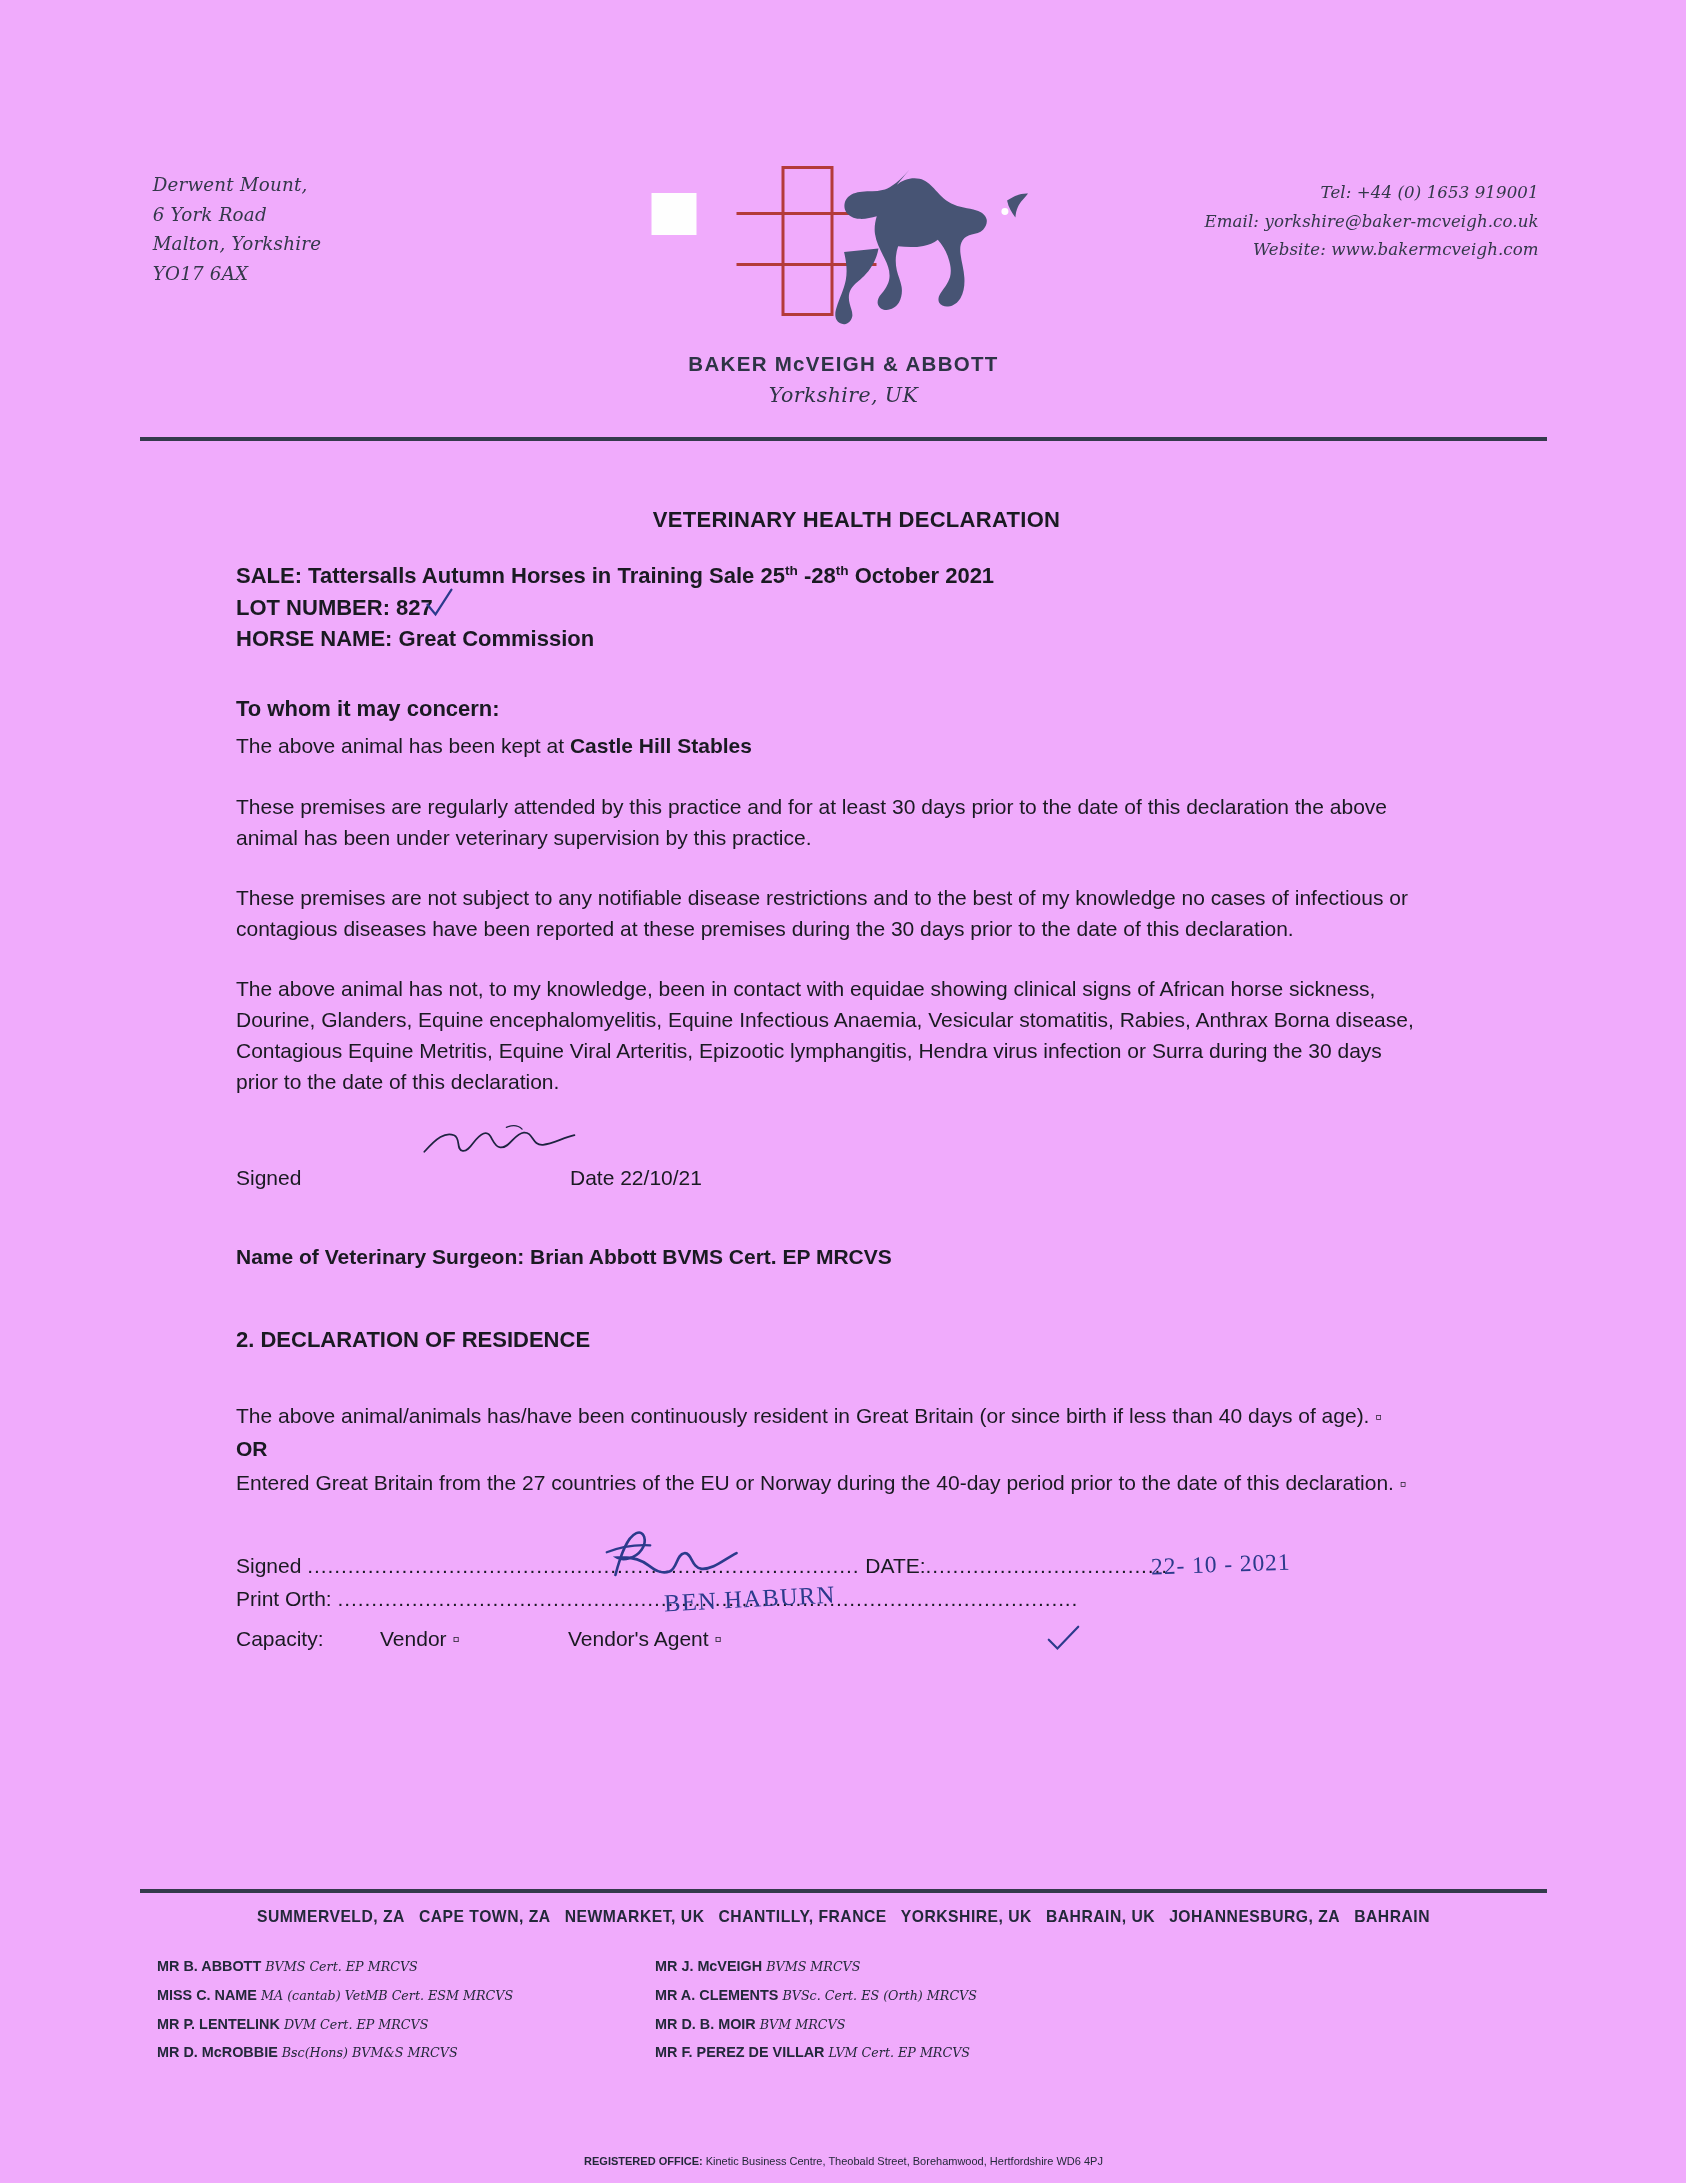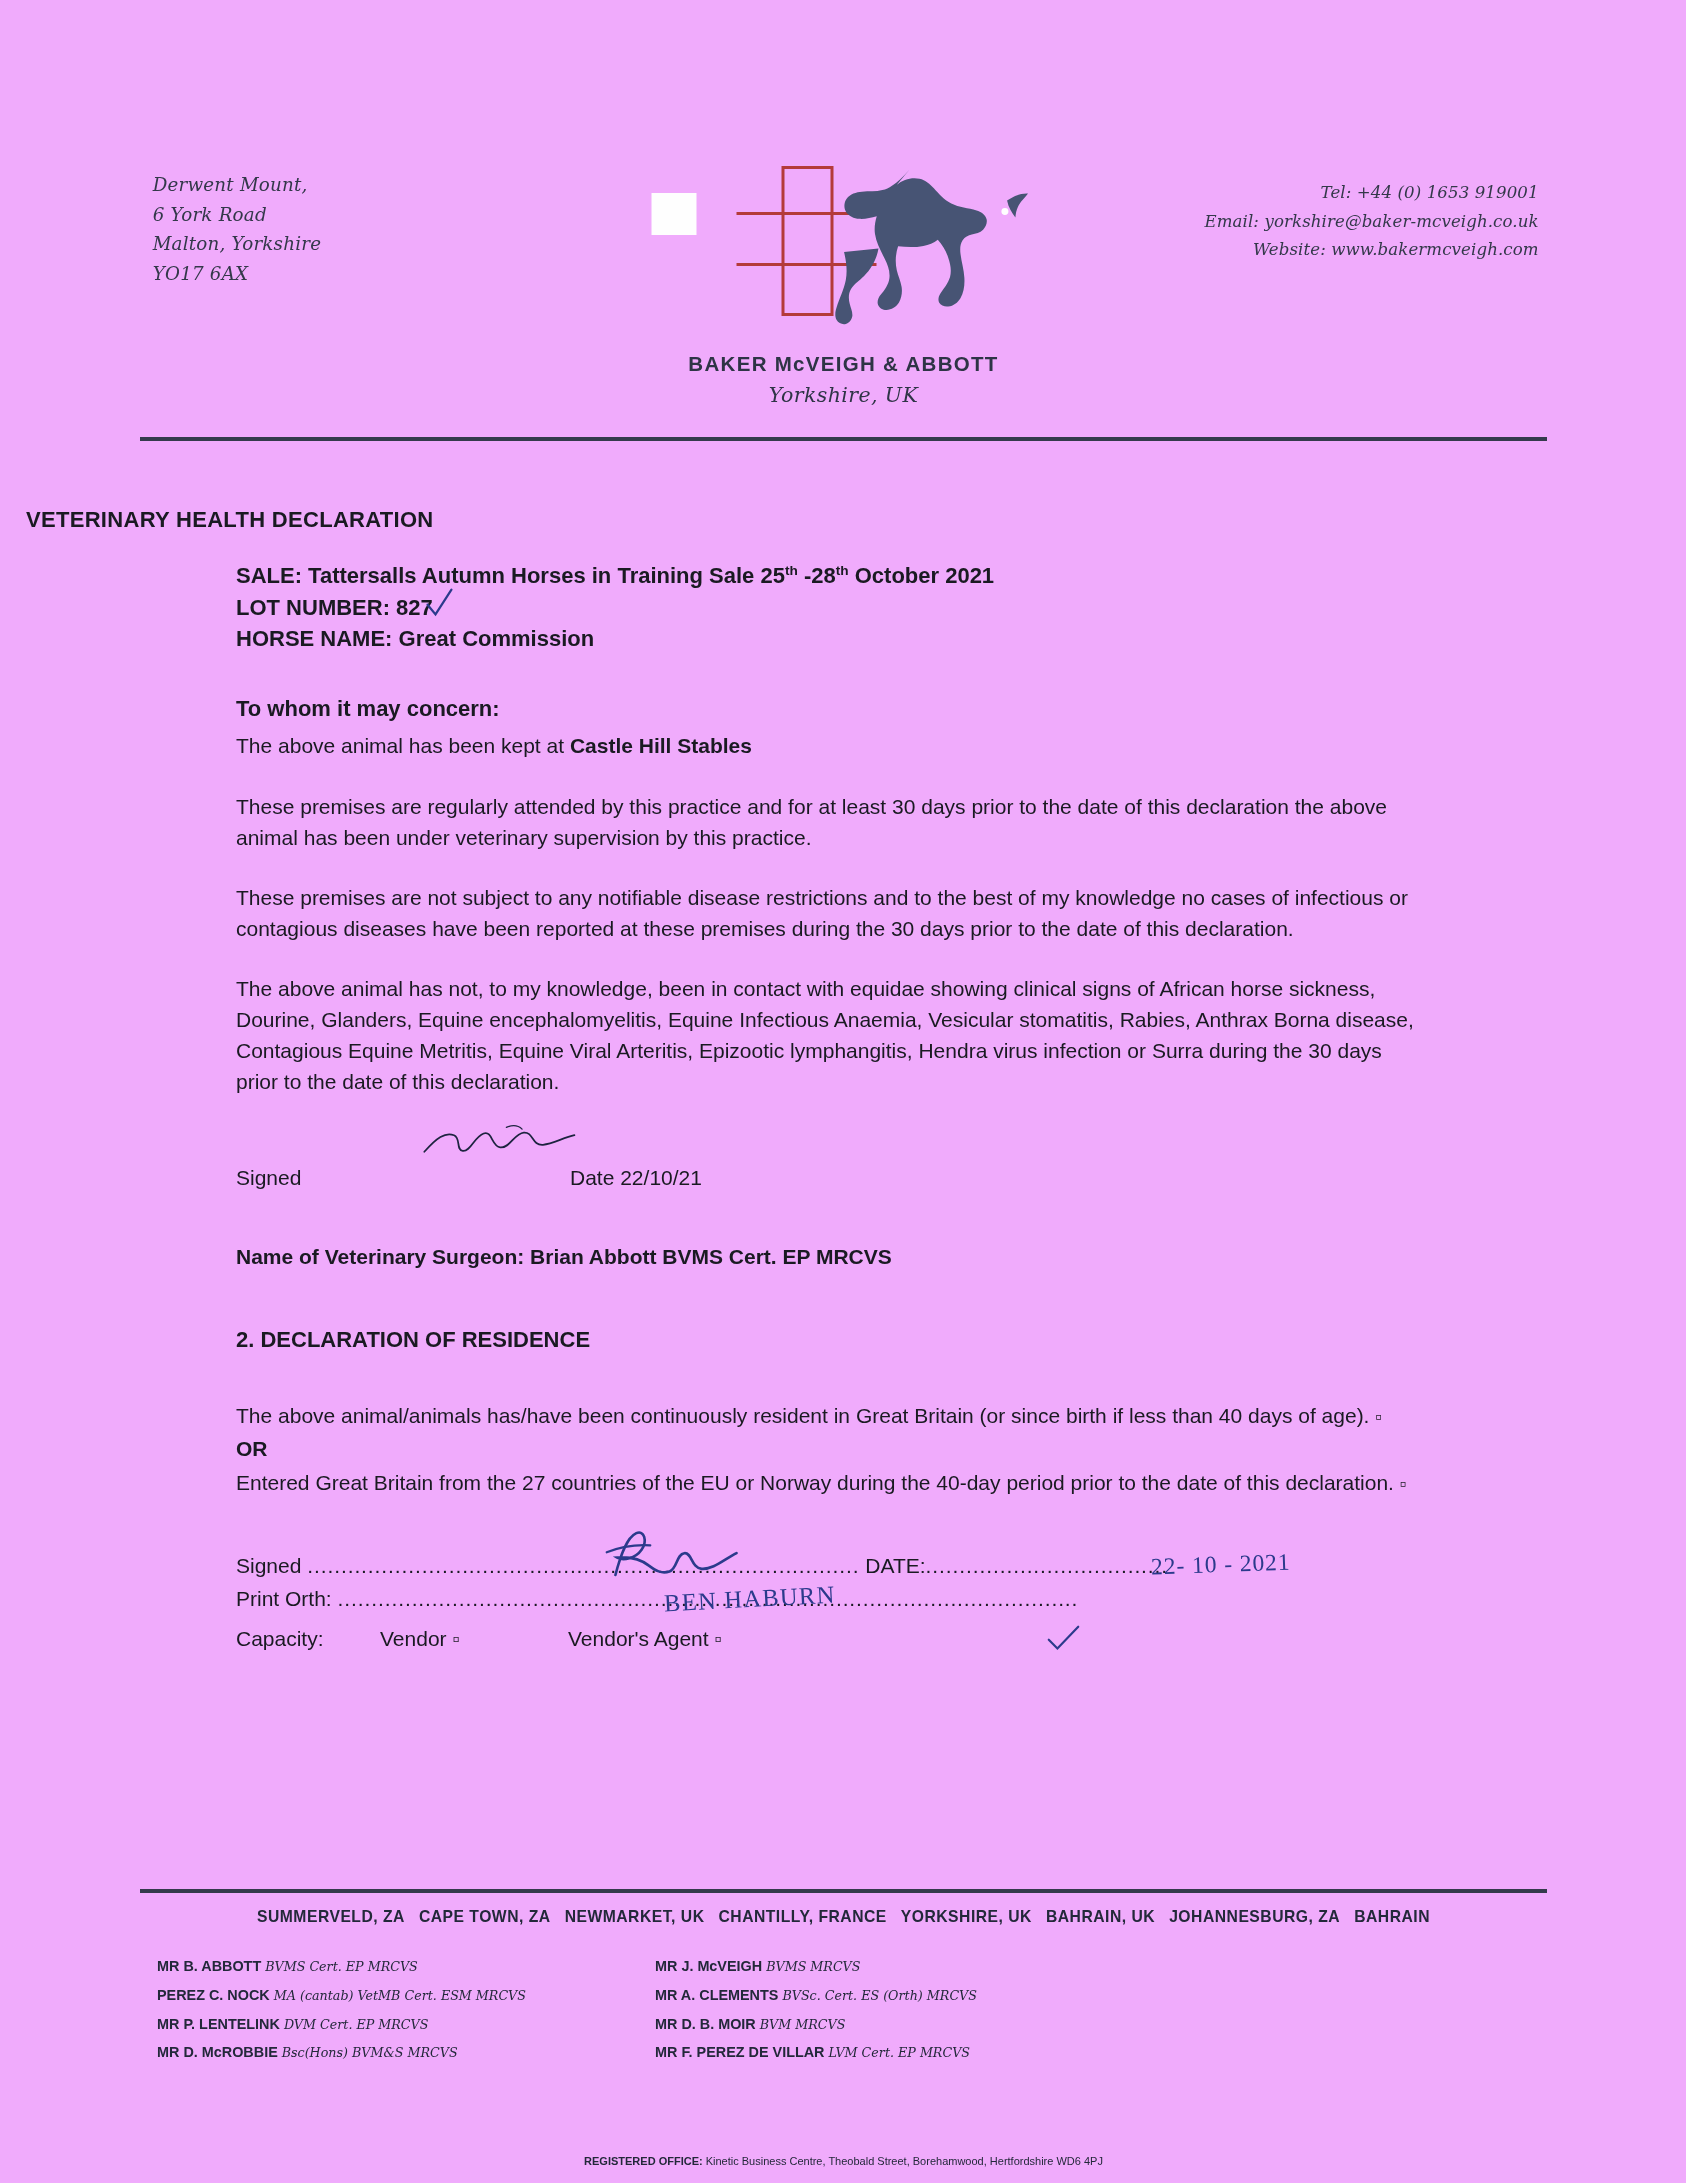--- a/index.html
+++ b/index.html
@@ -128,20 +128,21 @@
     height: 3.9px;
     background: #343a4c;
   }
 
   
   .doc-title {
     position: absolute;
     top: 507px;
     left: 0;
     width: 100%;
+    text-align: center;
     font-size: 22px;
     font-weight: bold;
     letter-spacing: 0.3px;
     padding-left: 26px;
     box-sizing: border-box;
   }
   .body-wrap {
     position: absolute;
     left: 236px;
     top: 560px;
@@ -433,21 +434,21 @@
 
   <div class="rule-bot"></div>
 
   <div class="offices">
     <span>SUMMERVELD, ZA</span><span>CAPE TOWN, ZA</span><span>NEWMARKET, UK</span><span>CHANTILLY, FRANCE</span><span>YORKSHIRE, UK</span><span>BAHRAIN, UK</span><span>JOHANNESBURG, ZA</span><span>BAHRAIN</span>
   </div>
 
   <div class="vets">
     <div class="vet-col">
       <div><span class="nm">MR B. ABBOTT</span> <span class="q">BVMS Cert. EP MRCVS</span></div>
-      <div><span class="nm">PEREZ C. NOCK</span> <span class="q">MA (cantab) VetMB Cert. ESM MRCVS</span></div>
+      <div><span class="nm">MISS C. NAME</span> <span class="q">MA (cantab) VetMB Cert. ESM MRCVS</span></div>
       <div><span class="nm">MR P. LENTELINK</span> <span class="q">DVM Cert. EP MRCVS</span></div>
       <div><span class="nm">MR D. McROBBIE</span> <span class="q">Bsc(Hons) BVM&amp;S MRCVS</span></div>
     </div>
     <div class="vet-col">
       <div><span class="nm">MR J. McVEIGH</span> <span class="q">BVMS MRCVS</span></div>
       <div><span class="nm">MR A. CLEMENTS</span> <span class="q">BVSc. Cert. ES (Orth) MRCVS</span></div>
       <div><span class="nm">MR D. B. MOIR</span> <span class="q">BVM MRCVS</span></div>
       <div><span class="nm">MR F. PEREZ DE VILLAR</span> <span class="q">LVM Cert. EP MRCVS</span></div>
     </div>
   </div>

